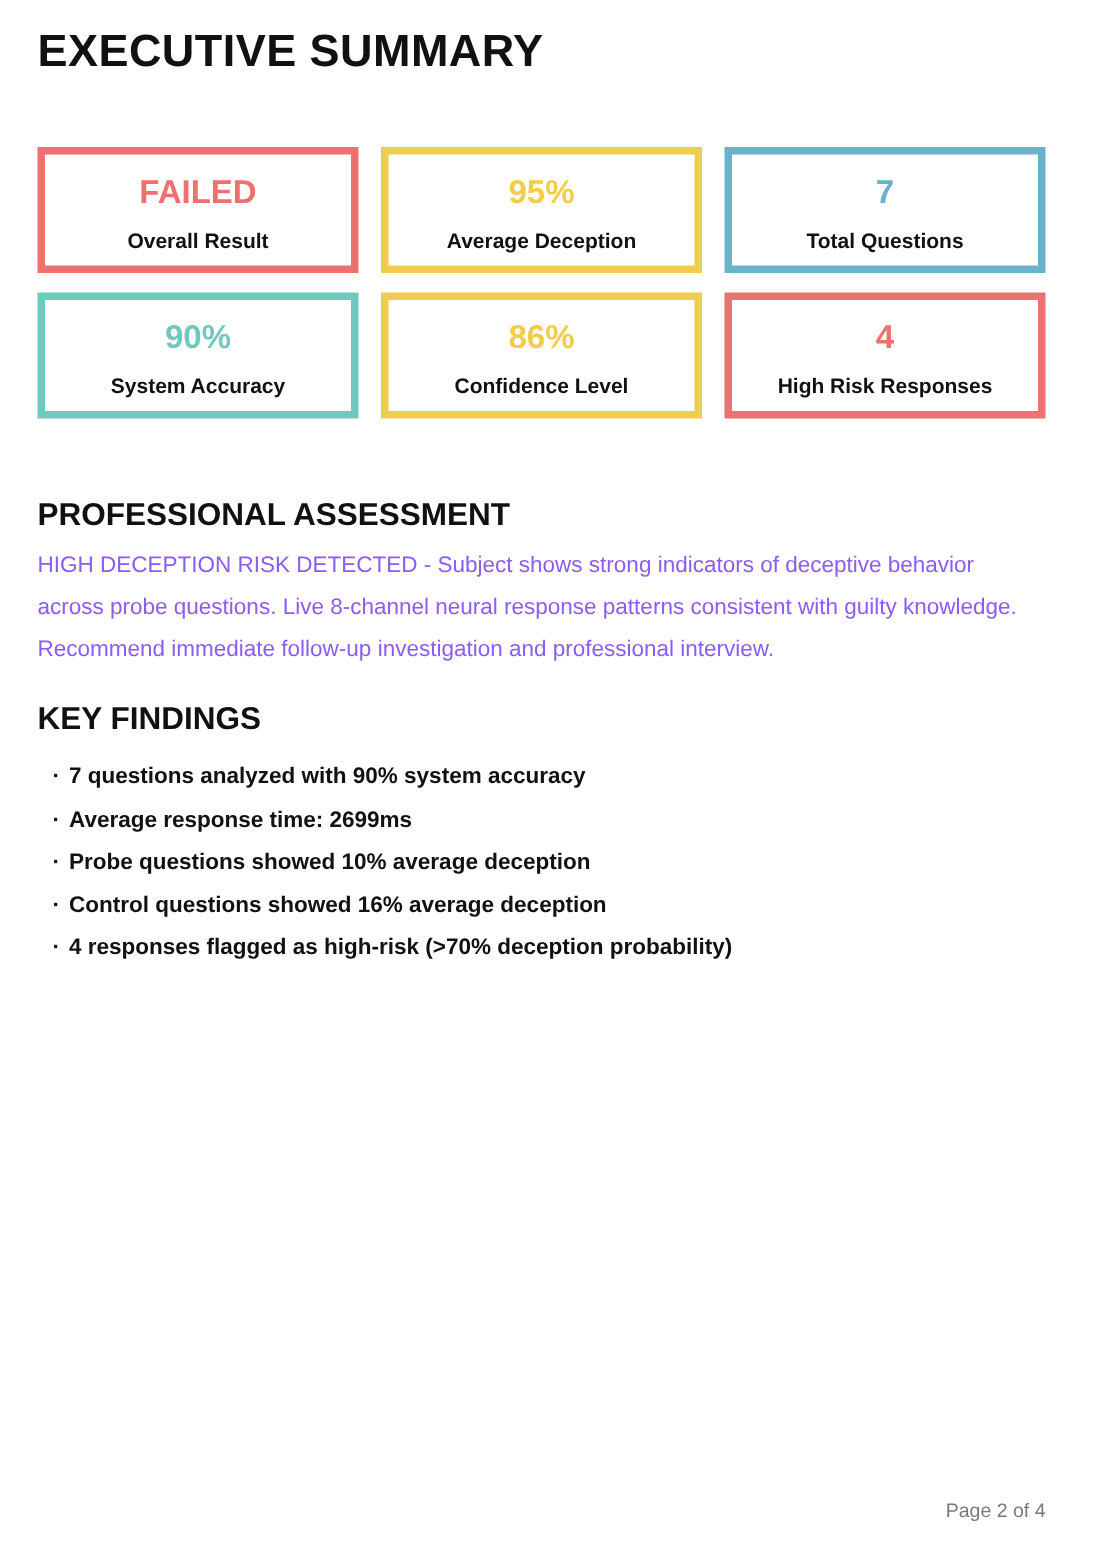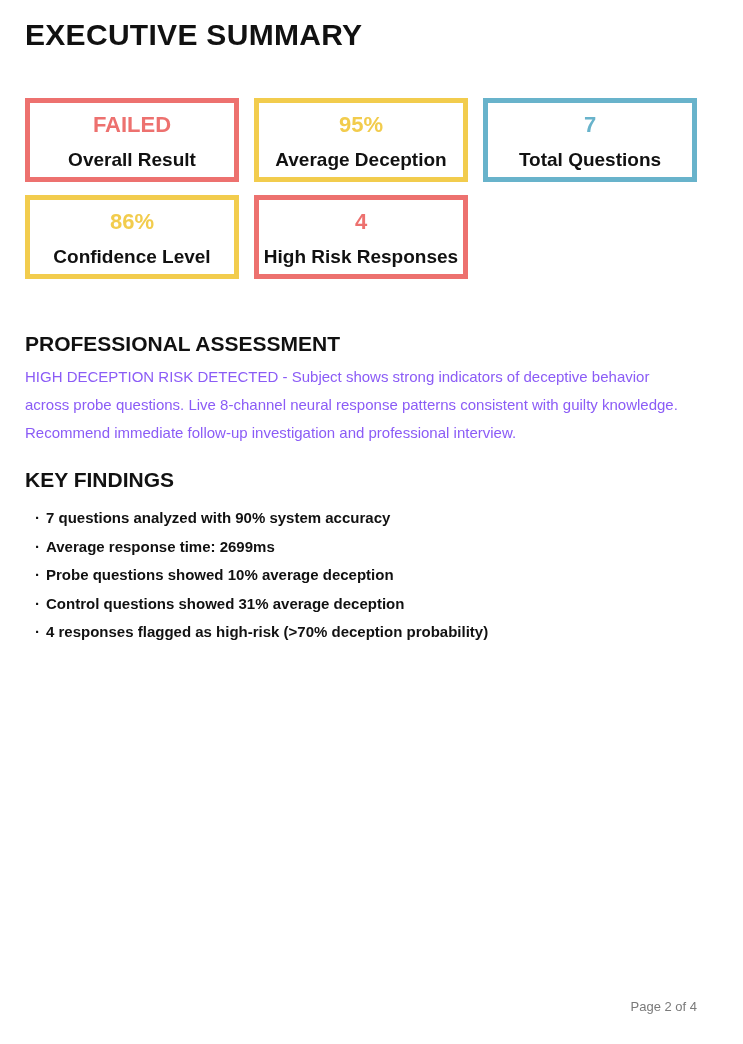--- a/index.html
+++ b/index.html
@@ -42,21 +42,21 @@
     justify-content: center;
     padding-top: 4px;
   }
   .card-value {
     font-size: 22px;
     font-weight: bold;
     line-height: 1.1;
   }
   .card-label {
     margin-top: 11px;
-    font-size: 19px;
+    font-size: 14px;
     font-weight: bold;
     color: #111111;
   }
   .section-heading {
     font-size: 21px;
     font-weight: bold;
     color: #111111;
   }
   .assessment-section { margin-top: 53px; }
   .assessment-body {
@@ -99,20 +99,24 @@
         <div class="card-label">Overall Result</div>
       </div>
       <div class="card" style="border-color: rgb(242, 204, 77);">
         <div class="card-value" style="color: rgb(242, 204, 77);">95%</div>
         <div class="card-label">Average Deception</div>
       </div>
       <div class="card" style="border-color: rgb(104, 179, 203);">
         <div class="card-value" style="color: rgb(104, 179, 203);">7</div>
         <div class="card-label">Total Questions</div>
       </div>
+      <div class="card" style="border-color: rgb(111, 201, 189);">
+        <div class="card-value" style="color: rgb(111, 201, 189);">90%</div>
+        <div class="card-label">System Accuracy</div>
+      </div>
       <div class="card" style="border-color: rgb(242, 204, 77);">
         <div class="card-value" style="color: rgb(242, 204, 77);">86%</div>
         <div class="card-label">Confidence Level</div>
       </div>
       <div class="card" style="border-color: rgb(237, 113, 111);">
         <div class="card-value" style="color: rgb(237, 113, 111);">4</div>
         <div class="card-label">High Risk Responses</div>
       </div>
     </div>
 
@@ -127,21 +131,21 @@
         <div class="finding">
           <span class="bullet">·</span><span>7 questions analyzed with 90% system accuracy</span>
         </div>
         <div class="finding">
           <span class="bullet">·</span><span>Average response time: 2699ms</span>
         </div>
         <div class="finding">
           <span class="bullet">·</span><span>Probe questions showed 10% average deception</span>
         </div>
         <div class="finding">
-          <span class="bullet">·</span><span>Control questions showed 31% average deception</span>
+          <span class="bullet">·</span><span>Control questions showed 16% average deception</span>
         </div>
         <div class="finding">
           <span class="bullet">·</span><span>4 responses flagged as high-risk (&gt;70% deception probability)</span>
         </div>
       </div>
     </div>
 
   </div>
 
   <div class="page-footer">Page 2 of 4</div>

